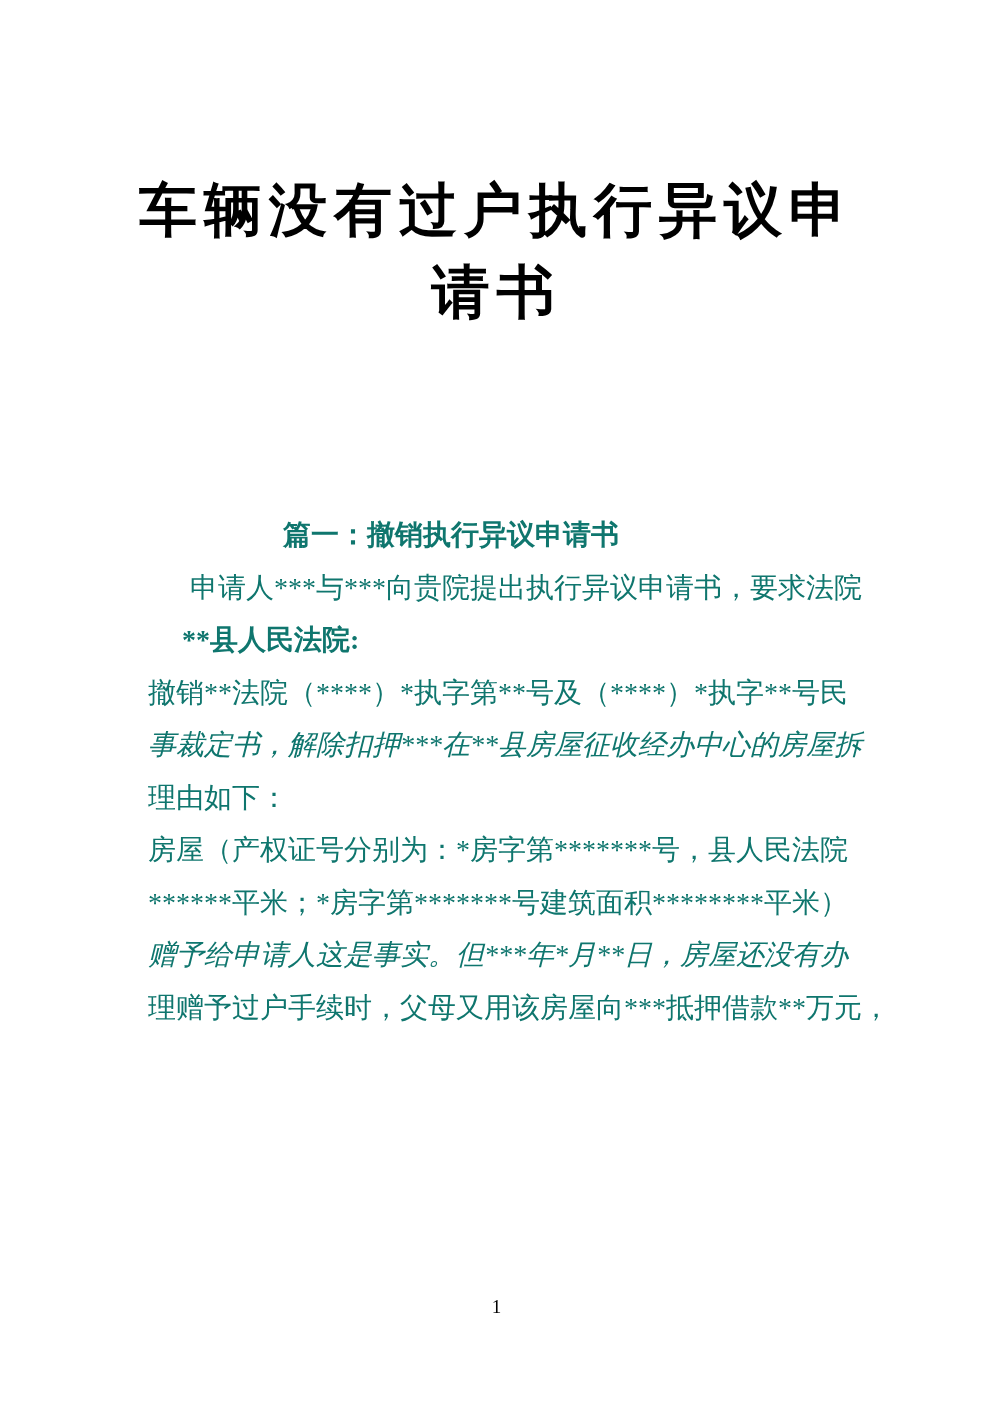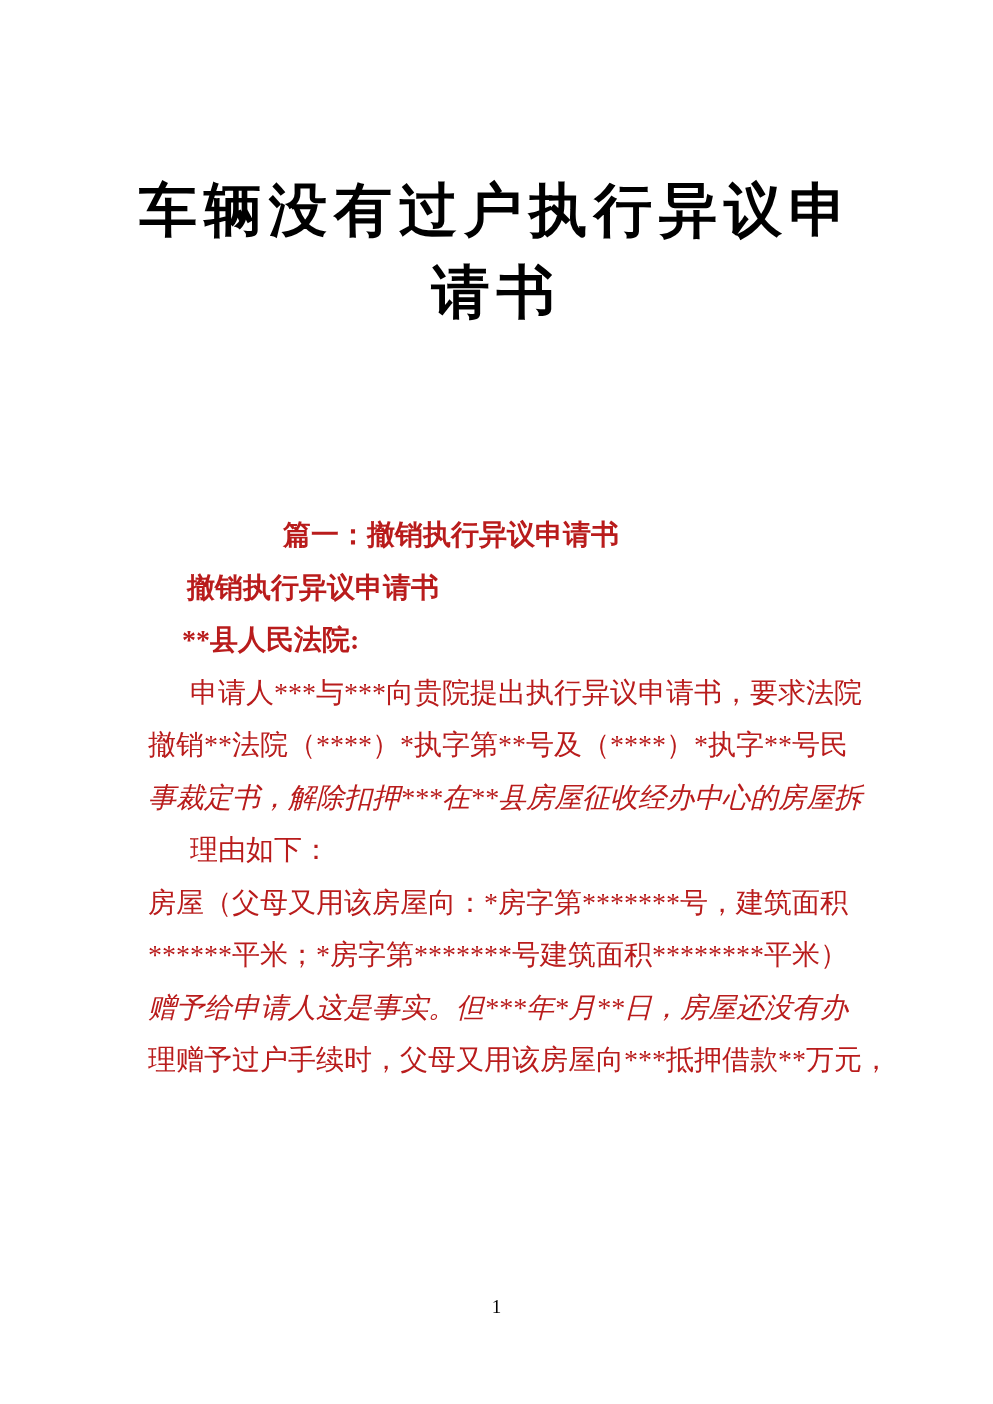--- a/index.html
+++ b/index.html
@@ -36,21 +36,21 @@
     position: absolute;
     top: 509px;
     left: 148px;
     width: 700px;
   }
   .body-lines .line {
     height: 52.5px;
     line-height: 52.5px;
     font-size: 28px;
     white-space: nowrap;
-    color: #b91c1c;
+    color: #0f766e;
   }
   .body-lines .line.bold {
     font-weight: 700;
   }
   .page-number {
     position: absolute;
     top: 1294px;
     left: 0;
     width: 100%;
     text-align: center;
@@ -64,27 +64,26 @@
 
 <div class="page">
 
   <div class="doc-title">
     <span class="title-line">车辆没有过户执行异议申</span>
     <span class="title-line">请书</span>
   </div>
 
   <div class="body-lines">
       <div class="line bold" style="padding-left: 135px;">篇一：撤销执行异议申请书</div>
-      <div class="line bold" style="padding-left: 39px;">撤销执行异议申请书</div>
+      <div class="line" style="padding-left: 42px;">申请人***与***向贵院提出执行异议申请书，要求法院</div>
       <div class="line bold" style="padding-left: 34px;">**县人民法院:</div>
-      <div class="line" style="padding-left: 42px;">申请人***与***向贵院提出执行异议申请书，要求法院</div>
       <div class="line" style="padding-left: 0px;">撤销**法院（****）*执字第**号及（****）*执字**号民</div>
       <div class="line" style="padding-left: 0px; font-style: italic;">事裁定书，解除扣押***在**县房屋征收经办中心的房屋拆</div>
-      <div class="line" style="padding-left: 0px; margin-left: 42px;">理由如下：</div>
-      <div class="line" style="padding-left: 0px;">房屋（父母又用该房屋向：*房字第*******号，建筑面积</div>
+      <div class="line" style="padding-left: 0px;">理由如下：</div>
+      <div class="line" style="padding-left: 0px;">房屋（产权证号分别为：*房字第*******号，县人民法院</div>
       <div class="line" style="padding-left: 0px;">******平米；*房字第*******号建筑面积********平米）</div>
       <div class="line" style="padding-left: 0px; font-style: italic;">赠予给申请人这是事实。但***年*月**日，房屋还没有办</div>
       <div class="line" style="padding-left: 0px;">理赠予过户手续时，父母又用该房屋向***抵押借款**万元，</div>
     </div>
 
   <div class="page-number">1</div>
 
 </div>
 
 </body></html>

